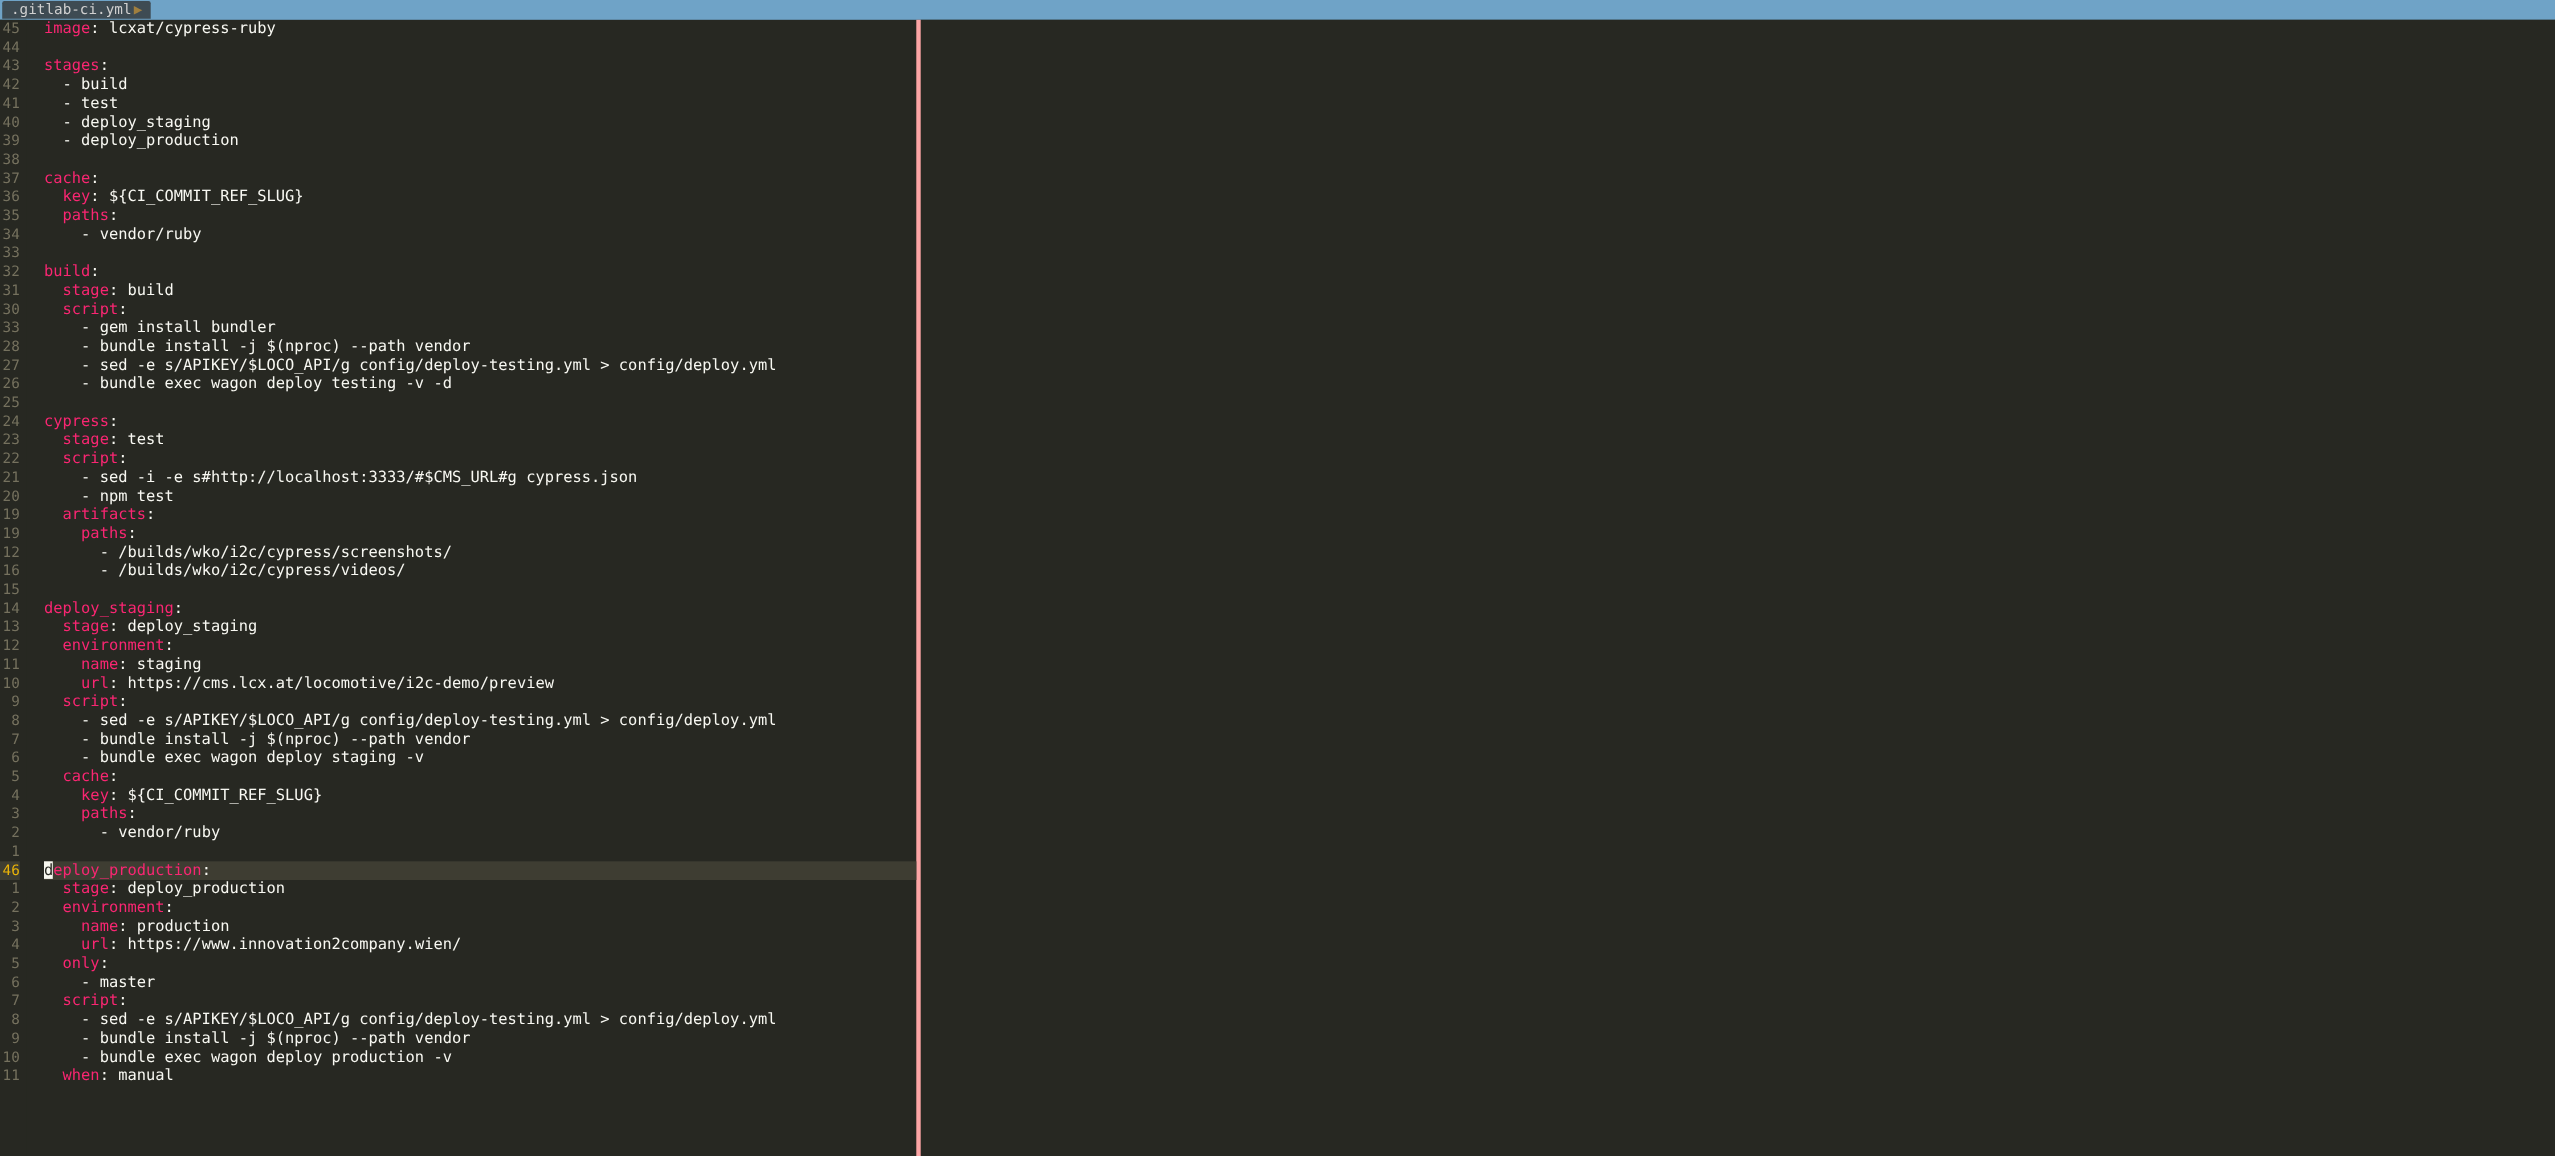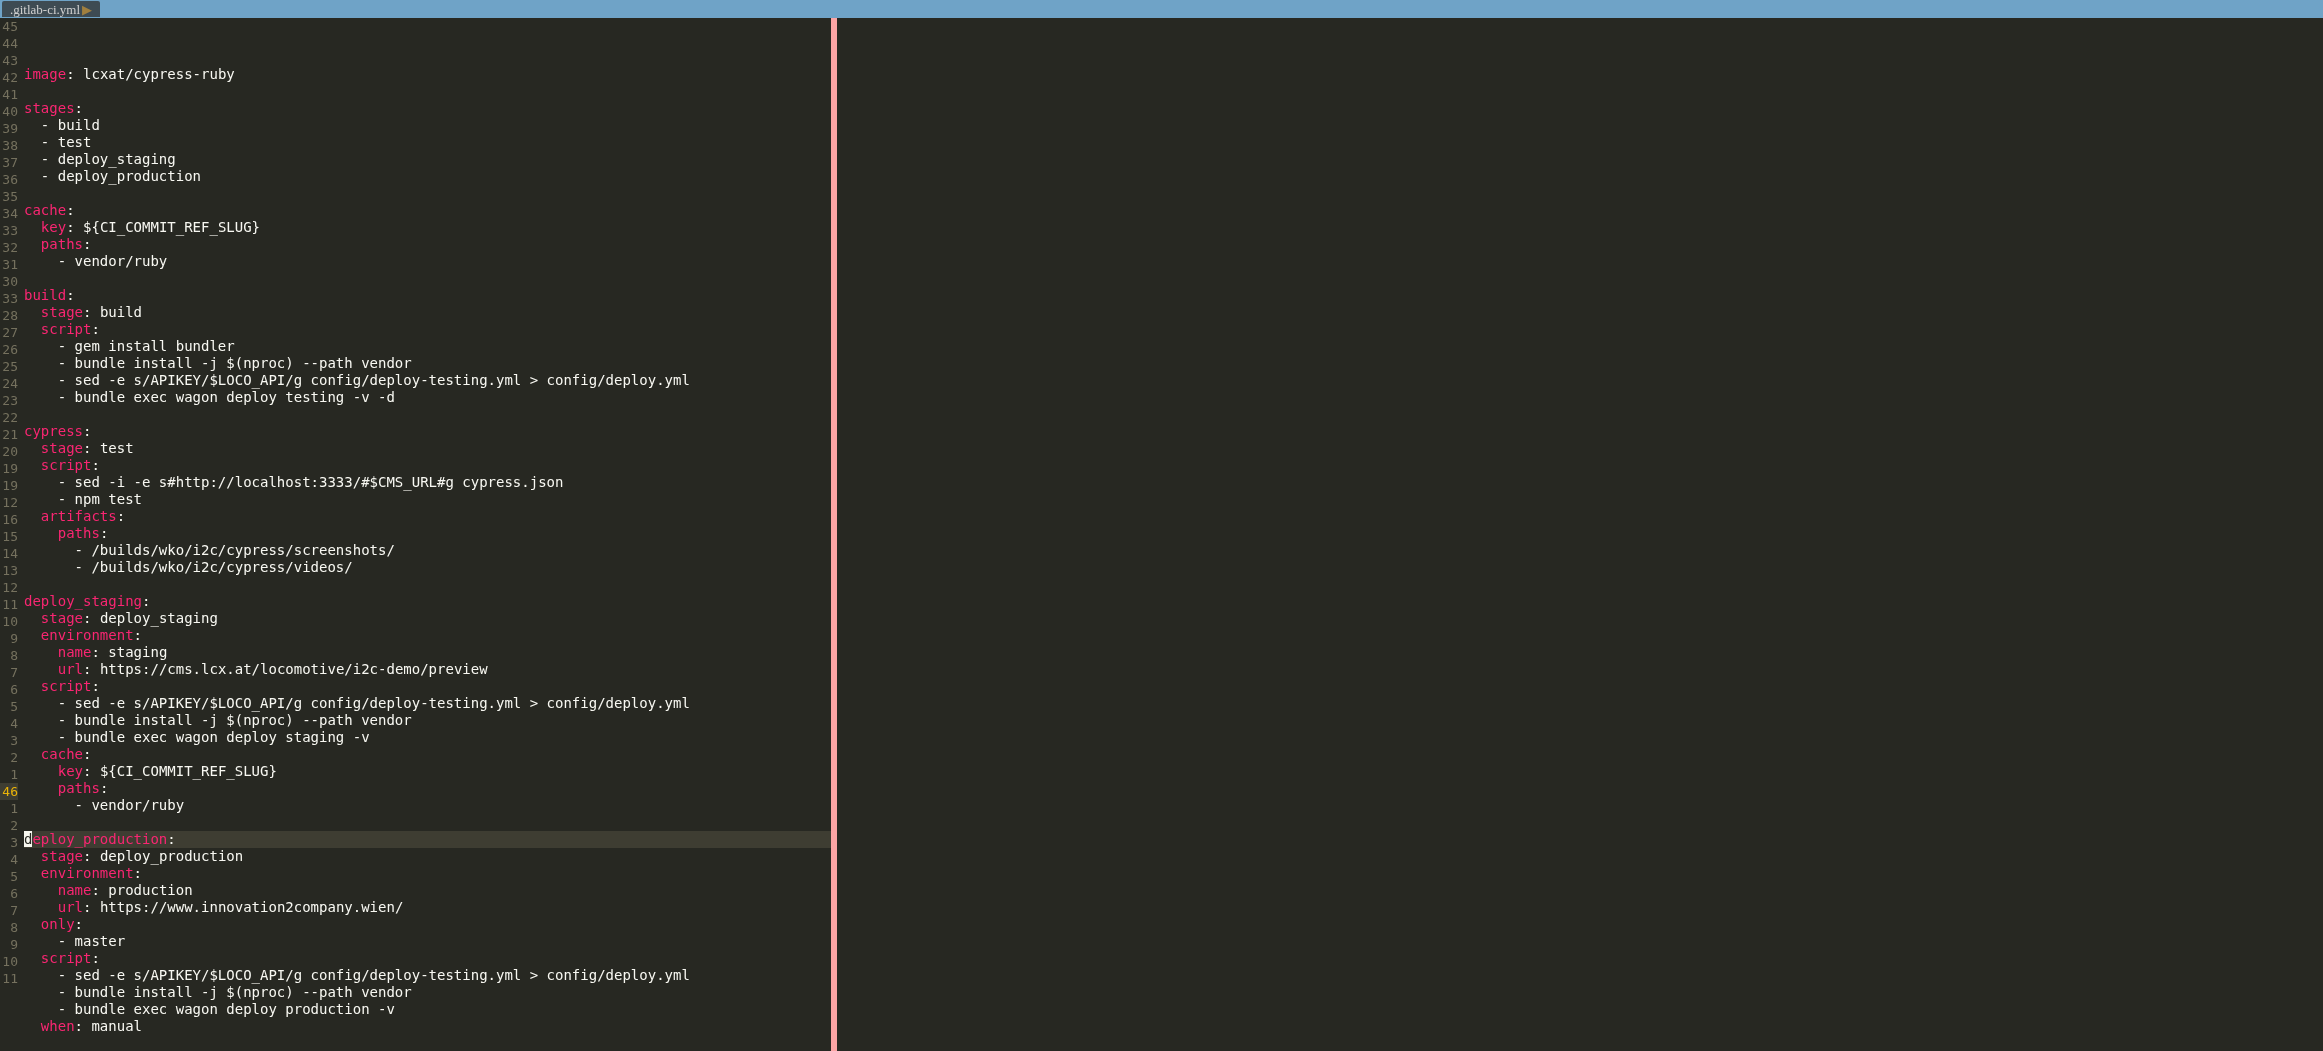--- a/index.html
+++ b/index.html
@@ -22,35 +22,35 @@
   }
   .tab {
     background: #3e4b53;
     color: #d0d0d0;
     padding: 0 8px;
     font-size: 13px;
     height: 16px;
     display: flex;
     align-items: center;
     border-radius: 2px 2px 0 0;
-    font-family: Liberation Serif, serif;
   }
   .tab-arrow {
     color: #a07f3f;
     margin-left: 2px;
   }
   .editor-wrap {
     display: flex;
     height: calc(100% - 18px);
   }
   .pane {
     flex: 0 0 837px;
     display: flex;
-    border-right: 6px solid #fca5a5;
+    border-right: 4px solid #fca5a5;
     position: relative;
+    gap: 16px;
   }
   .pane2 {
     flex: 1;
     background: #272822;
   }
   .gutter {
     background: #272822;
     color: #75715e;
     text-align: right;
     padding-right: 6px;
@@ -62,21 +62,20 @@
     height: 17px;
   }
   .gutter .ln.cursor-line {
     background: #3e3d32;
     color: #eab308;
   }
   .code {
     flex: 1;
     white-space: pre;
     position: relative;
-    margin-top: 48px;
   }
   .code .line {
     height: 17px;
   }
   .code .cursor-line-bg {
     position: absolute;
     left: 0;
     right: 0;
     height: 17px;
     background: #3e3d32;

